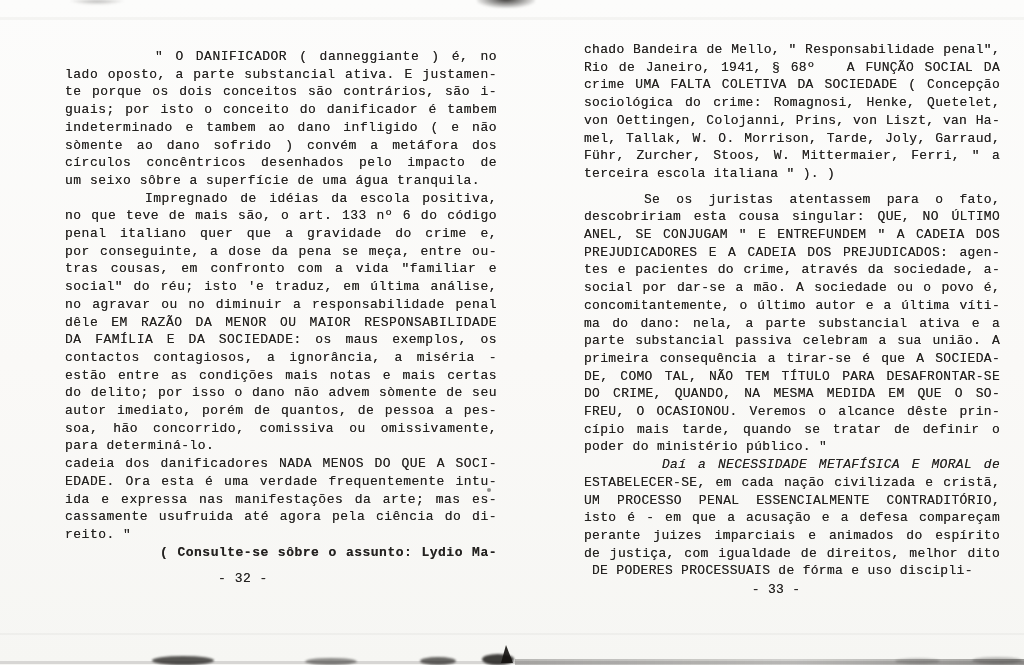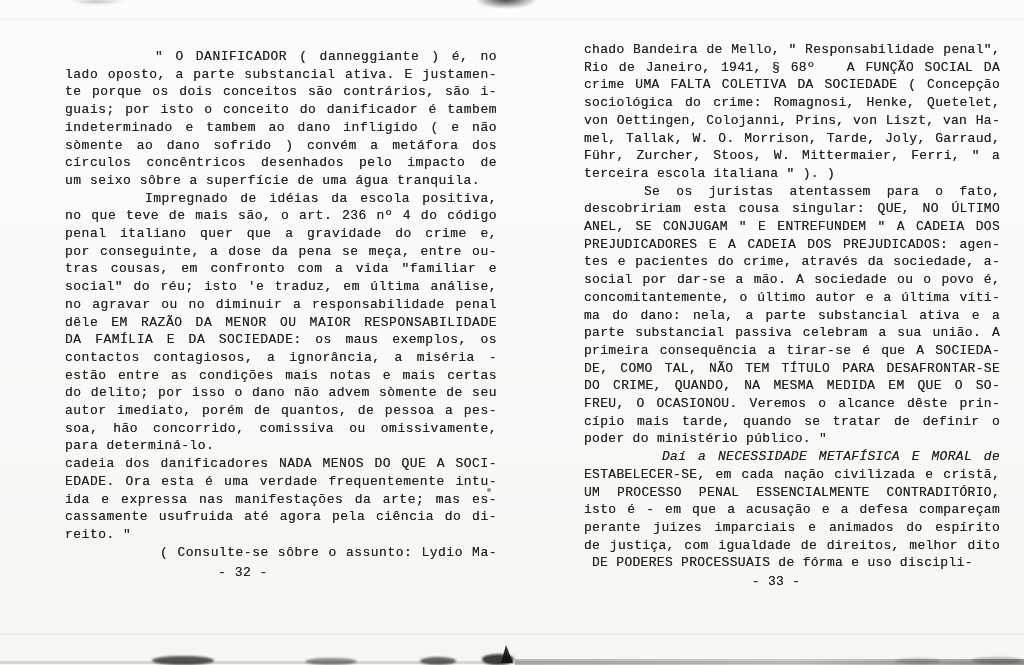--- a/index.html
+++ b/index.html
@@ -19,21 +19,21 @@
     color: #242220;
     font-size: 13px;
     line-height: 17.7px;
     text-shadow: 0 0 0.6px rgba(35,32,30,0.65);
   }
   #col-32 { left: 65px;  top: 48px; width: 432px; letter-spacing: 0.5px; }
   #col-33 { left: 584px; top: 41px; width: 416px; letter-spacing: 0.3px; }
   .line { text-align: justify; text-align-last: justify; }
   .line.nj { text-align-last: left; }
   .page-number { text-align: center; position: relative; }
-  #col-32 .page-number { margin-top: 3px;  left: -38px; }
+  #col-32 .page-number { margin-top: 9px;  left: -38px; }
   #col-33 .page-number { margin-top: 1px; left: -16px; }
 
   
   .art { position: absolute; pointer-events: none; }
   .a-top-left   { left: 70px;  top: 0; width: 54px; height: 5px;
                   background: radial-gradient(ellipse at 50% 0%, rgba(90,88,85,0.45), rgba(90,88,85,0) 75%);
                   filter: blur(1px); }
   .a-top-center { left: 477px; top: -3px; width: 58px; height: 11px;
                   background: radial-gradient(ellipse at 50% 20%, rgba(35,33,31,0.9), rgba(35,33,31,0) 78%);
                   filter: blur(1px); }
@@ -65,55 +65,55 @@
     <div>
         <div class="line" style="padding-left: 90px;">" O DANIFICADOR ( danneggiante ) é, no</div>
         <div class="line">lado oposto, a parte substancial ativa. E justamen-</div>
         <div class="line">te porque os dois conceitos são contrários, são i-</div>
         <div class="line">guais; por isto o conceito do danificador é tambem</div>
         <div class="line">indeterminado e tambem ao dano infligido ( e não</div>
         <div class="line">sòmente ao dano sofrido ) convém a metáfora dos</div>
         <div class="line">círculos concêntricos desenhados pelo impacto de</div>
         <div class="line nj">um seixo sôbre a superfície de uma água tranquila.</div>
         <div class="line" style="padding-left: 80px;">Impregnado de idéias da escola positiva,</div>
-        <div class="line">no que teve de mais são, o art. 236 nº 4 do código</div>
+        <div class="line">no que teve de mais são, o art. 133 nº 6 do código</div>
         <div class="line">penal italiano quer que a gravidade do crime e,</div>
         <div class="line">por conseguinte, a dose da pena se meça, entre ou-</div>
         <div class="line">tras cousas, em confronto com a vida "familiar e</div>
         <div class="line">social" do réu; isto 'e traduz, em última análise,</div>
         <div class="line">no agravar ou no diminuir a responsabilidade penal</div>
         <div class="line">dêle EM RAZÃO DA MENOR OU MAIOR RESPONSABILIDADE</div>
         <div class="line">DA FAMÍLIA E DA SOCIEDADE: os maus exemplos, os</div>
         <div class="line">contactos contagiosos, a ignorância, a miséria -</div>
         <div class="line">estão entre as condições mais notas e mais certas</div>
         <div class="line">do delito; por isso o dano não advem sòmente de seu</div>
         <div class="line">autor imediato, porém de quantos, de pessoa a pes-</div>
         <div class="line">soa, hão concorrido, comissiva ou omissivamente,</div>
         <div class="line nj">para determiná-lo.</div>
         <div class="line">cadeia dos danificadores NADA MENOS DO QUE A SOCI-</div>
         <div class="line">EDADE. Ora esta é uma verdade frequentemente intu-</div>
         <div class="line">ida e expressa nas manifestações da arte; mas es-</div>
         <div class="line">cassamente usufruida até agora pela ciência do di-</div>
         <div class="line nj">reito. "</div>
-        <div class="line" style="padding-left: 95px;">( Consulte-se sôbre o assunto: Lydio Ma-</div>
+        <div class="line" style="padding-left: 95px; font-weight: bold;">( Consulte-se sôbre o assunto: Lydio Ma-</div>
       </div>
     <div class="page-number">- 32 -</div>
   </div>
 
   <div id="col-33" class="page-column">
     <div>
         <div class="line">chado Bandeira de Mello, " Responsabilidade penal",</div>
         <div class="line">Rio de Janeiro, 1941, § 68º&nbsp;&nbsp;&nbsp;A FUNÇÃO SOCIAL DA</div>
         <div class="line">crime UMA FALTA COLETIVA DA SOCIEDADE ( Concepção</div>
         <div class="line">sociológica do crime: Romagnosi, Henke, Quetelet,</div>
         <div class="line">von Oettingen, Colojanni, Prins, von Liszt, van Ha-</div>
         <div class="line">mel, Tallak, W. O. Morrison, Tarde, Joly, Garraud,</div>
         <div class="line">Führ, Zurcher, Stoos, W. Mittermaier, Ferri, " a</div>
         <div class="line nj">terceira escola italiana " ). )</div>
-        <div class="line" style="padding-left: 60px;">Se os juristas atentassem para o fato,</div>
+        <div class="line" style="padding-left: 60px; margin-top: 8px;">Se os juristas atentassem para o fato,</div>
         <div class="line">descobririam esta cousa singular: QUE, NO ÚLTIMO</div>
         <div class="line">ANEL, SE CONJUGAM " E ENTREFUNDEM " A CADEIA DOS</div>
         <div class="line">PREJUDICADORES E A CADEIA DOS PREJUDICADOS: agen-</div>
         <div class="line">tes e pacientes do crime, através da sociedade, a-</div>
         <div class="line">social por dar-se a mão. A sociedade ou o povo  é,</div>
         <div class="line">concomitantemente, o último autor e a última víti-</div>
         <div class="line">ma do dano: nela, a parte substancial ativa e a</div>
         <div class="line">parte substancial passiva celebram a sua união. A</div>
         <div class="line">primeira consequência a tirar-se é que A SOCIEDA-</div>
         <div class="line">DE, COMO TAL, NÃO TEM TÍTULO PARA DESAFRONTAR-SE</div>

